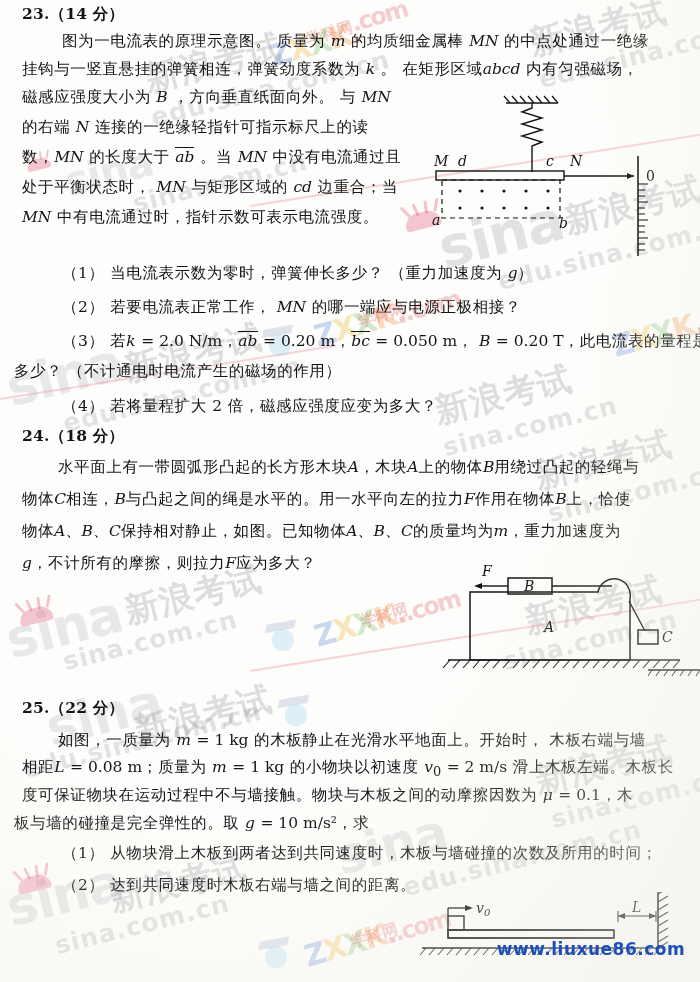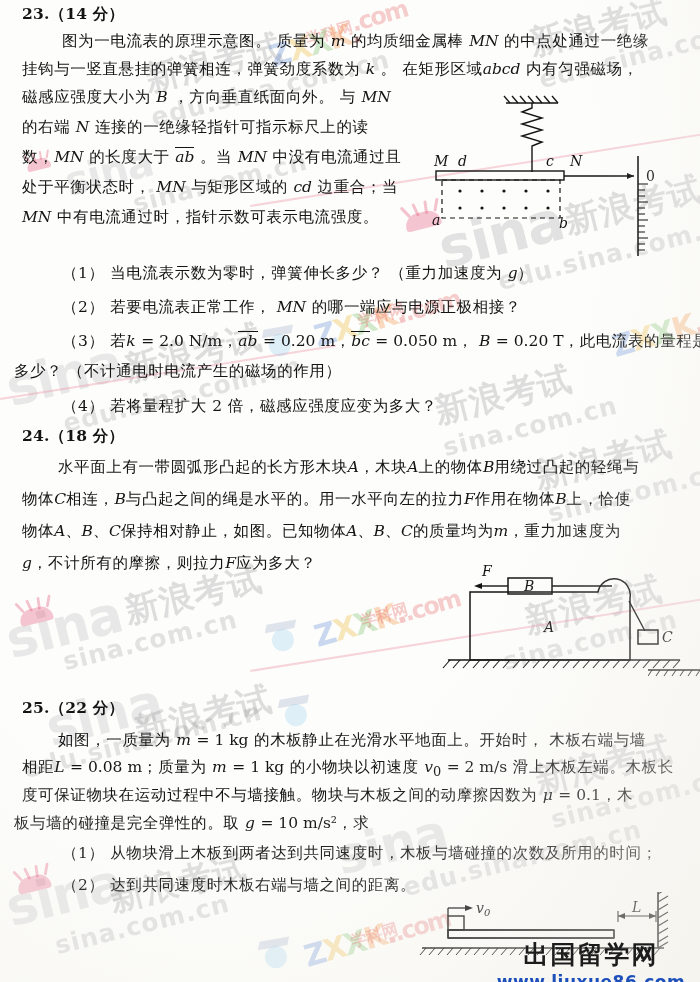--- a/index.html
+++ b/index.html
@@ -607,18 +607,17 @@
         <line x1="20" y1="3" x2="16" y2="9"></line>
           <line x1="28" y1="3" x2="24" y2="9"></line>
         <line x1="36" y1="3" x2="32" y2="9"></line>
           <line x1="44" y1="3" x2="40" y2="9"></line>
         <line x1="52" y1="3" x2="48" y2="9"></line>
       </g>
     </svg>
   </div>
 
   <div id="site-mark" style="left:486px; top:938px; width:210px;">
-    <span class="cn">出国留学网</span>
     <span class="url">www.liuxue86.com</span>
   </div>
 
   <div class="scan-tint"></div>
 </div>
 
 </body></html>

